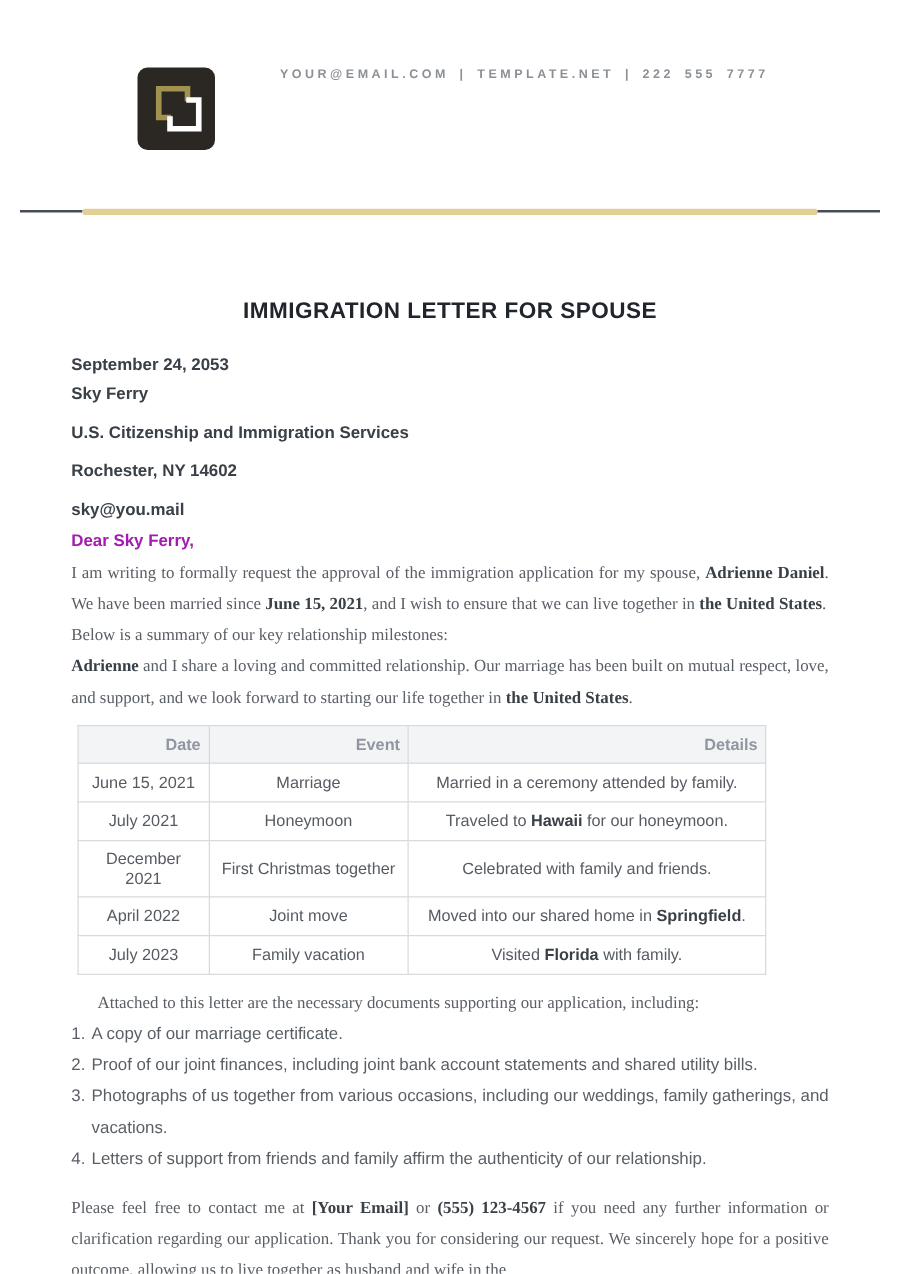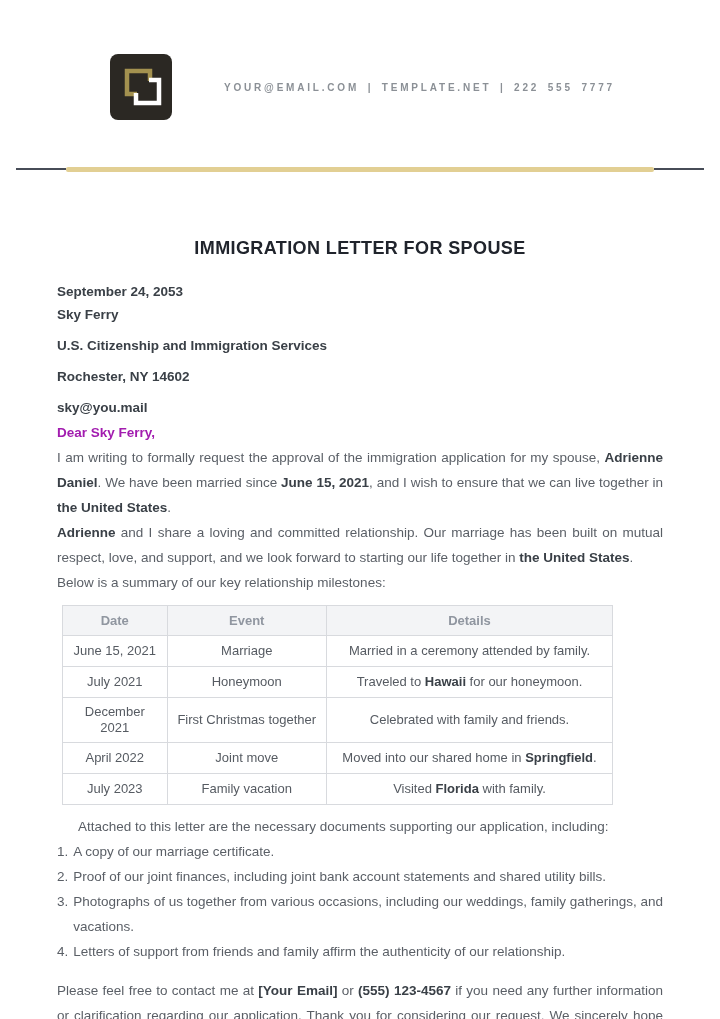--- a/index.html
+++ b/index.html
@@ -3,21 +3,21 @@
 <meta charset="utf-8">
 <style>
   * { margin:0; padding:0; box-sizing:border-box; }
   html,body { background:#ffffff; }
   body {
     width:720px; height:1019px; overflow:hidden; position:relative;
     font-family:"Liberation Sans", sans-serif;
     -webkit-font-smoothing:antialiased;
   }
   
-  .hdr { display:flex; align-items:center; padding-top:54px; }
+  .hdr { display:flex; align-items:flex-start; padding-top:54px; }
   .logo-box {
     width:62px; height:66px; margin-left:110px; background:#2b2823;
     border-radius:8px; flex:0 0 auto; display:flex; align-items:center; justify-content:center;
   }
   .contact {
     margin-left:52px; font-size:10px; font-weight:700; color:#8b9096;
     letter-spacing:2.8px; word-spacing:3px; text-transform:uppercase;
   }
   
   .divider { display:flex; align-items:center; margin:46px 16px 0 16px; height:6px; }
@@ -25,30 +25,30 @@
   .div-gold { flex:1 1 auto; height:5px; background:#e2cf93; border-radius:2px; }
   
   .content { margin:0 57px; color:#5a5f66; font-size:13.5px; line-height:25px; }
   .title {
     margin-top:62px; margin-bottom:18px; text-align:center;
     font-size:18px; line-height:28px; font-weight:700; color:#20242c; letter-spacing:0.4px;
   }
   .meta { font-weight:700; color:#3a4047; line-height:23px; }
   .meta .gap { margin-top:8px; }
   .salutation { font-weight:700; color:#a21caf; margin-top:1px; }
-  p.body { text-align:justify; }
+  p.body { text-align:justify;font-family:Liberation Serif, serif; }
   p.body b, .li-text b, td b { font-weight:700; color:#3a4047; }
   
   table.milestones {
     border-collapse:collapse; margin:10px 0 0 5px; width:551px;
     font-size:13px; color:#565b62; text-align:center; line-height:16px;
   }
   table.milestones th, table.milestones td { border:1px solid #d8dade; padding:6px 6px; }
   table.milestones th {
-    background:#f3f4f6; color:#9096a0; font-weight:600; font-size:13px; height:30px;
+    background:#f3f4f6; color:#9096a0; font-weight:600; font-size:13px; height:30px;text-align:right;
   }
   table.milestones td { height:31px; }
   col.c-date { width:19%; } col.c-event { width:29%; } col.c-details { width:52%; }
   .after-table { margin-top:9px;margin-left:21px; }
   
   .attach-list { list-style:none; }
   .attach-list li { display:flex; }
   .li-num { flex:0 0 auto; padding-right:5px; }
   .li-text { flex:1 1 auto; text-align:justify; }
   .closing { margin-top:14px; }
@@ -81,23 +81,23 @@
     <div>Sky Ferry</div>
     <div class="gap">U.S. Citizenship and Immigration Services</div>
     <div class="gap">Rochester, NY 14602</div>
     <div class="gap">sky@you.mail</div>
   </div>
 
   <div class="salutation">Dear Sky Ferry,</div>
 
   <p class="body"><span>I am writing to formally request the approval of the immigration application for my spouse, </span><b>Adrienne Daniel</b><span>. We have been married since </span><b>June 15, 2021</b><span>, and I wish to ensure that we can live together in </span><b>the United States</b><span>.</span></p>
 
+  <p class="body">Below is a summary of our key relationship milestones:</p>
+
   <p class="body"><b>Adrienne</b><span> and I share a loving and committed relationship. Our marriage has been built on mutual respect, love, and support, and we look forward to starting our life together in </span><b>the United States</b><span>.</span></p>
-
-  <p class="body">Below is a summary of our key relationship milestones:</p>
 
   <table class="milestones">
     <colgroup>
         <col class="c-date">
         <col class="c-event">
         <col class="c-details">
       </colgroup>
     <thead>
       <tr>
         <th>Date</th>

